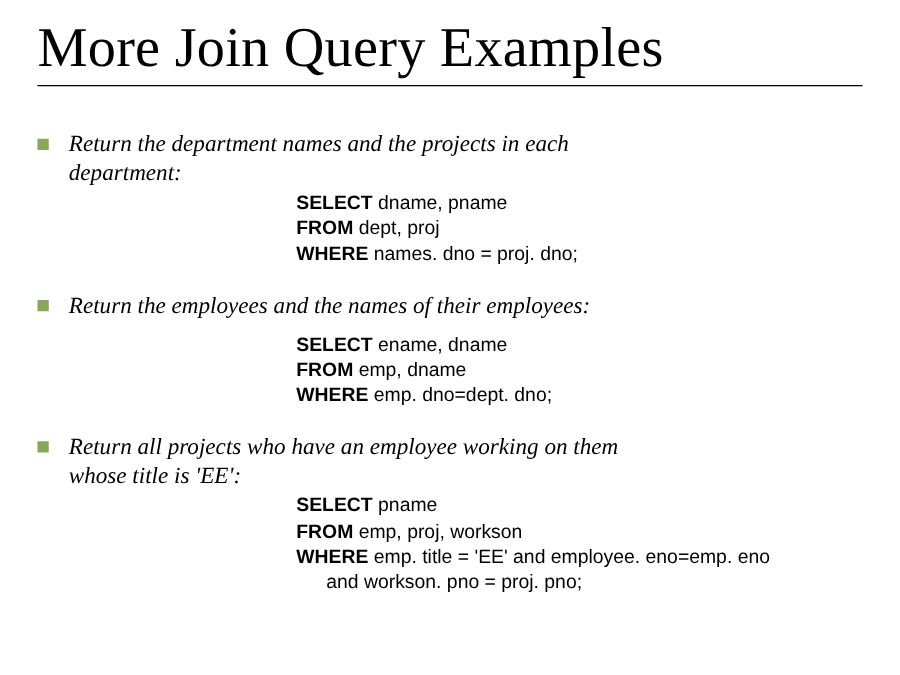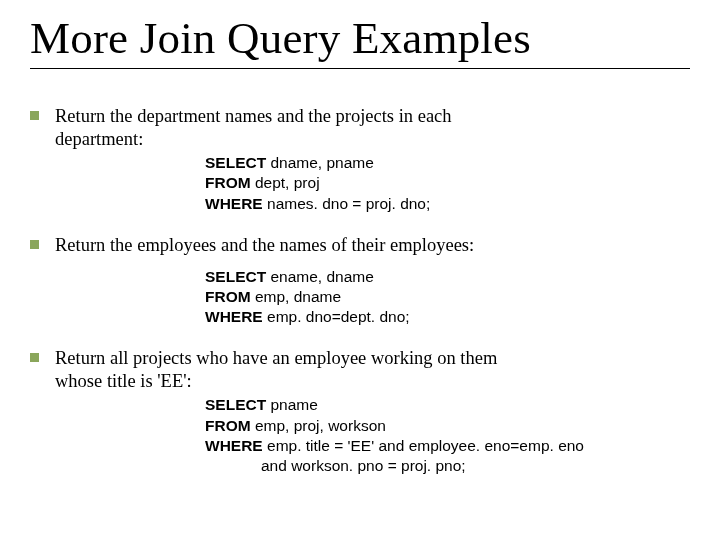--- a/index.html
+++ b/index.html
@@ -39,29 +39,30 @@
     margin-top: 6px;
     margin-right: 16px;
   }
   .item-body {
     flex: 1;
     font-size: 18.5px;
     line-height: 1.25;
   }
   .intro {
     margin: 0;
+    font-style: italic;
   }
   .code {
     font-family: Arial, Helvetica, sans-serif;
     font-size: 15.5px;
     line-height: 1.3;
     margin: 2px 0 14px 150px;
     white-space: pre;
   }
-  .code .kw { font-weight: bold; }
+  .code .kw { font-weight: bold; margin-left: 32px; }
   .spacer { height: 8px; }
 </style>
 </head>
 <body>
 
 <div class="slide">
   <h1 class="title">More Join Query Examples</h1>
   <hr class="rule">
 
   <div class="item">

